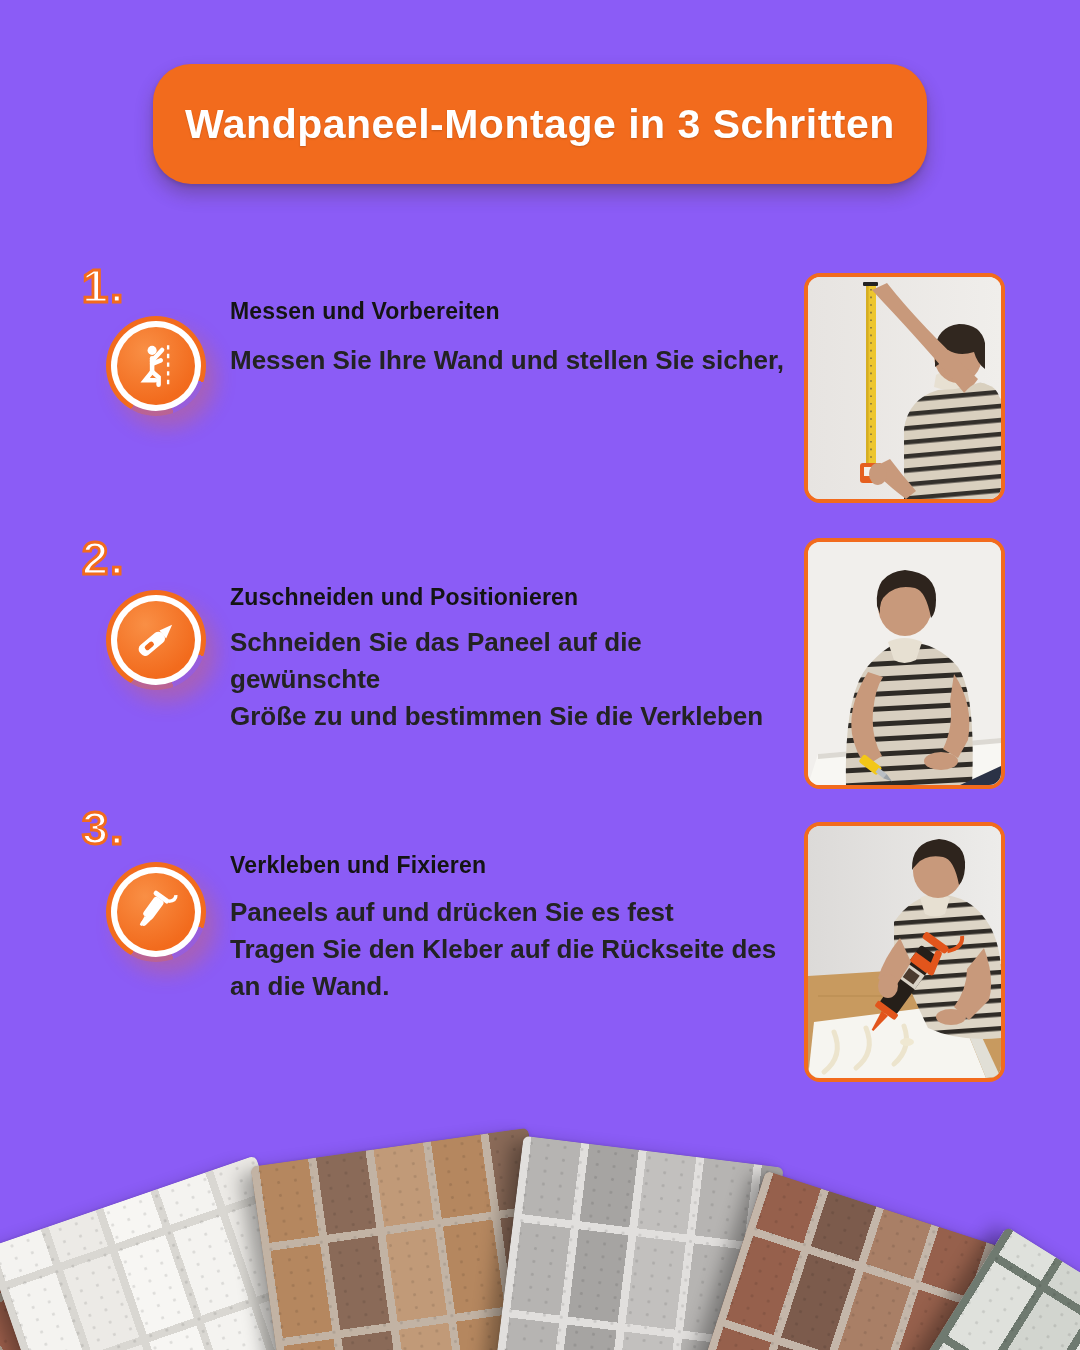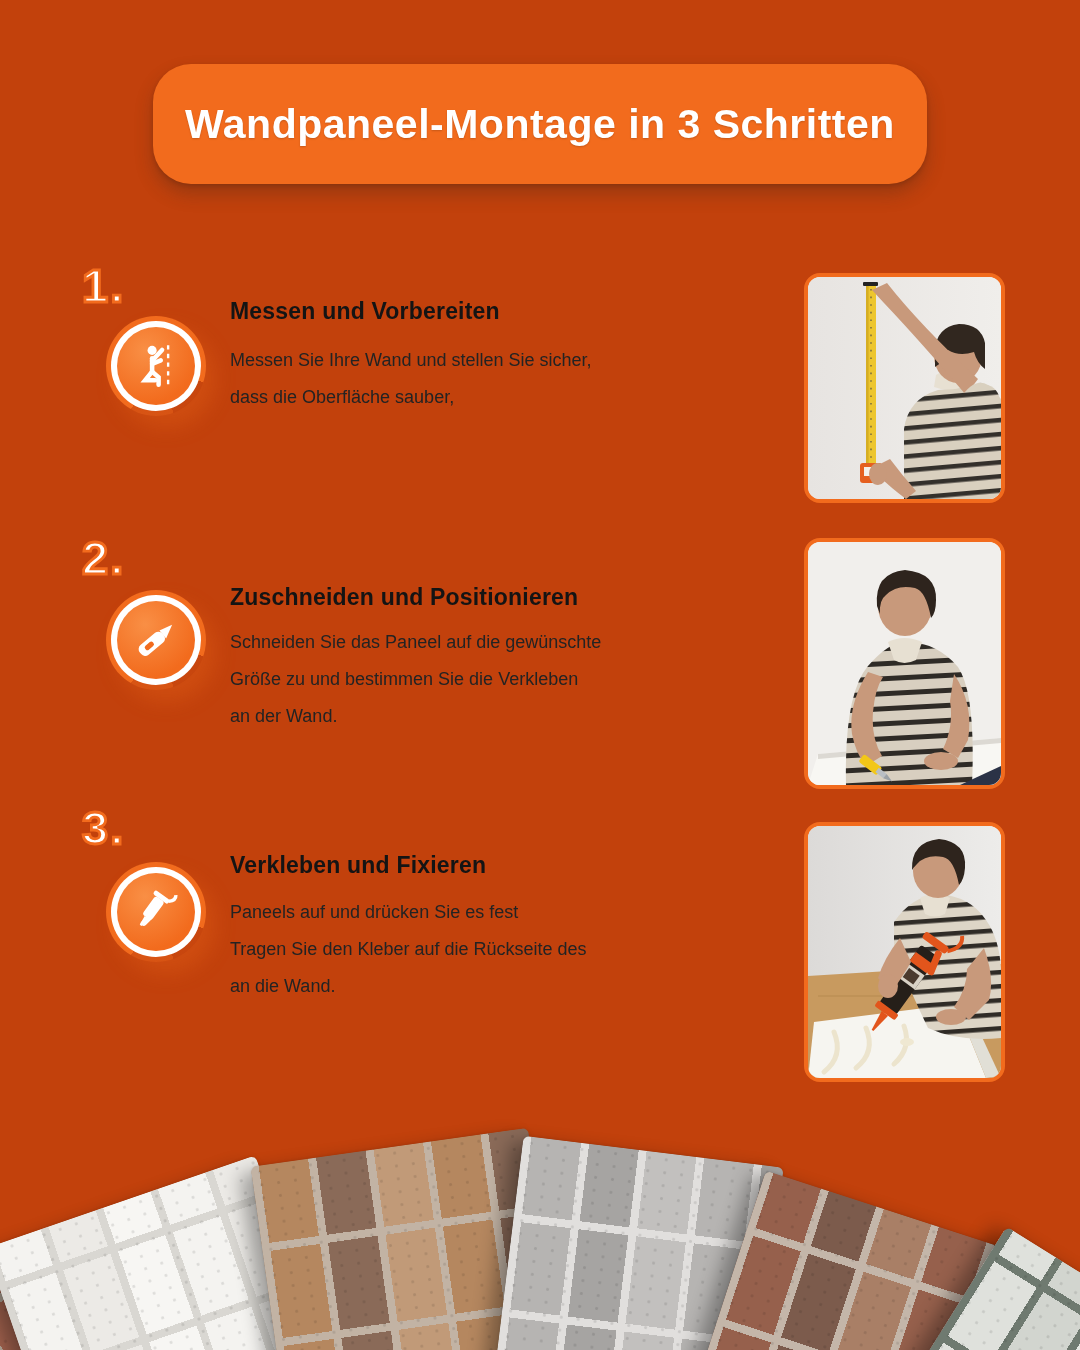--- a/index.html
+++ b/index.html
@@ -1,17 +1,17 @@
 <!DOCTYPE html>
 <html><head>
 <meta charset="utf-8">
 <style>
   html,body{margin:0;padding:0;background:#ffffff;}
   #canvas{
-    position:relative;width:1080px;height:1350px;background:#c2410c;overflow:hidden;
+    position:relative;width:1080px;height:1350px;background:#8b5cf6;overflow:hidden;
     font-family:"Liberation Sans",sans-serif;
     --accent:#F26B1D;
   }
   
   .banner{
     position:absolute;left:153px;top:64px;width:774px;height:120px;
     background:var(--accent);border-radius:38px;
     box-shadow:0 10px 18px rgba(60,40,25,.30), 0 2px 4px rgba(0,0,0,.15);
     display:flex;align-items:center;justify-content:center;
   }
@@ -37,21 +37,21 @@
   .badge-ring::before{content:"";position:absolute;inset:5px;background:#fff;border-radius:50%;}
   .badge-core{
     position:absolute;inset:11px;border-radius:50%;
     background:radial-gradient(circle at 36% 30%, #f98f45, var(--accent) 72%);
     display:grid;place-items:center;
   }
   .badge-core svg{width:52px;height:52px;}
   .step-text{position:absolute;left:230px;top:0;width:560px;}
   .step-title{position:absolute;left:0;color:#141414;font-size:23px;font-weight:bold;letter-spacing:.2px;}
   .s1 .step-title{top:40px;} .s2 .step-title{top:54px;} .s3 .step-title{top:52px;}
-  .step-body{position:absolute;left:0;color:#232323;font-size:18px;line-height:37px;font-weight:400;}
+  .step-body{position:absolute;left:0;color:#232323;font-size:26px;line-height:37px;font-weight:700;}
   .s1 .step-body{top:84px;} .s2 .step-body{top:94px;} .s3 .step-body{top:94px;}
   
   .photo{
     position:absolute;left:804px;width:193px;border:4px solid var(--accent);
     border-radius:16px;overflow:hidden;background:#efedea;
   }
   .s1 .photo{top:15px;height:222px;}
   .s2 .photo{top:8px;height:243px;}
   .s3 .photo{top:22px;height:252px;}
   .photo svg{display:block;width:100%;height:100%;}
@@ -98,21 +98,20 @@
             <path d="M10.2 14.6 L13.2 17.2 L13.2 20.6"></path>
           </g>
           <path d="M17.6 2.4 V20.4" stroke="#fff" stroke-width="1.1" stroke-dasharray="2 2" fill="none"></path>
         </svg>
       </div>
     </div>
     <div class="step-text">
       <div class="step-title">Messen und Vorbereiten</div>
       <div class="step-body">
         <div>Messen Sie Ihre Wand und stellen Sie sicher,</div>
-        <div>dass die Oberfläche sauber,</div>
       </div>
     </div>
     <div class="photo">
       <svg viewBox="0 0 193 222">
         <defs>
           <linearGradient id="wall1" x1="0" y1="0" x2="1" y2="0">
             <stop offset="0" stop-color="#e7e4e1"></stop>
               <stop offset="1" stop-color="#f0eeeb"></stop>
           </linearGradient>
           <pattern id="st1" width="26" height="14" patternUnits="userSpaceOnUse" patternTransform="rotate(-5)">
@@ -150,21 +149,20 @@
             <polygon points="16,9.7 22.2,11.4 16,14.5" fill="#fff"></polygon>
           </g>
         </svg>
       </div>
     </div>
     <div class="step-text">
       <div class="step-title">Zuschneiden und Positionieren</div>
       <div class="step-body">
         <div>Schneiden Sie das Paneel auf die gewünschte</div>
         <div>Größe zu und bestimmen Sie die Verkleben</div>
-        <div>an der Wand.</div>
       </div>
     </div>
     <div class="photo">
       <svg viewBox="0 0 193 243">
         <defs>
           <pattern id="st2" width="26" height="15" patternUnits="userSpaceOnUse" patternTransform="rotate(-3)">
             <rect width="26" height="15" fill="#d8cfc0"></rect>
             <rect width="26" height="5" y="3" fill="#2f2b26"></rect>
           </pattern>
         </defs>

